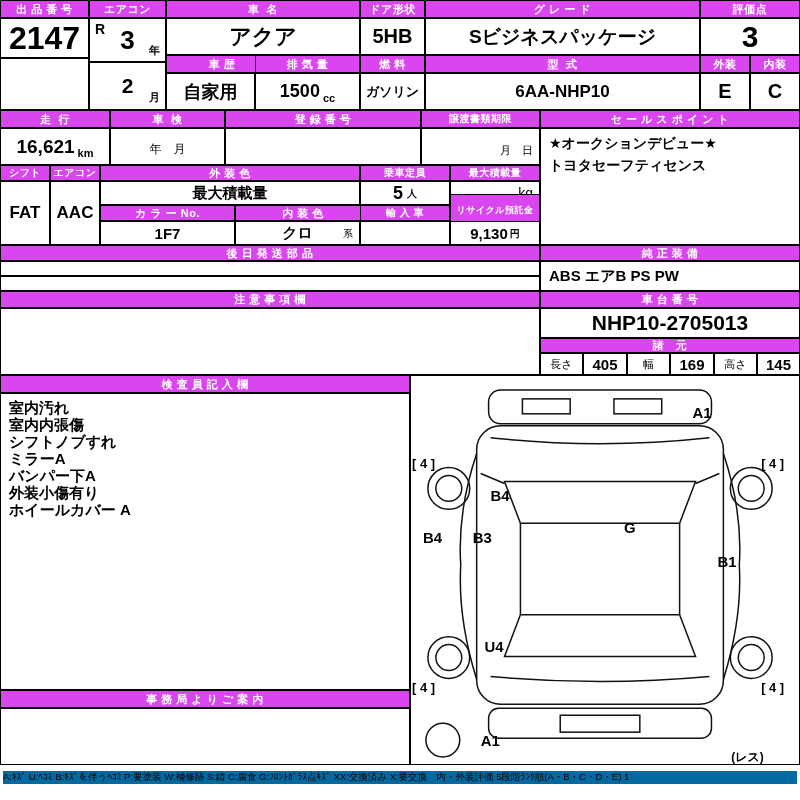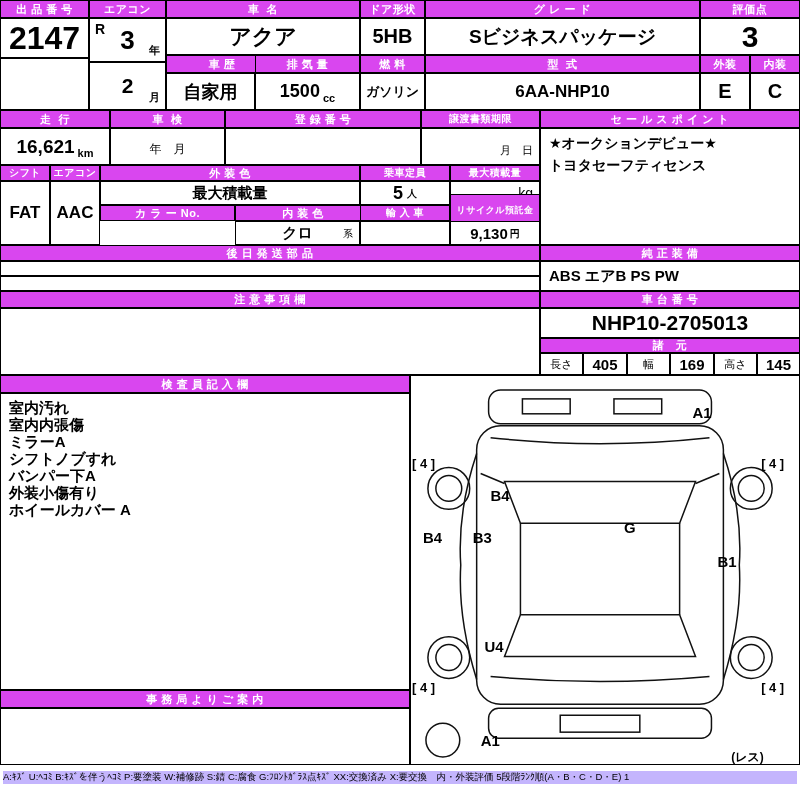--- a/index.html
+++ b/index.html
@@ -16,21 +16,21 @@
   .f17{font-size:17px}.f15{font-size:15px}.f13{font-size:13px}
   .f12{font-size:12px}.f11{font-size:11px}.f10{font-size:14px}
   .u{font-size:11px;font-weight:bold;margin-left:3px;align-self:flex-end;margin-bottom:5px}
   .left{justify-content:flex-start;padding-left:8px}
   .right{justify-content:flex-end;padding-right:6px}
   .col{flex-direction:column;align-items:flex-start;justify-content:flex-start;padding:6px 8px}
   .salespt{gap:4px;font-weight:bold;font-size:14px}
   .notesbox{display:block;text-align:left;padding:5px 8px}
   .noteline{font-weight:bold;font-size:15px;line-height:17px;white-space:pre}
   .legend{position:absolute;left:3px;top:771px;width:794px;font-size:9.5px;white-space:nowrap;
-          border:none;background:#c4b5fd;text-align:left}
+          border:none;background:#0369a1;text-align:left}
   svg text{font-family:"Liberation Sans","DejaVu Sans",sans-serif;font-weight:bold;fill:#000}
 </style>
 </head>
 <body>
 
 <div class="sheet">
 
   <div class="cell hd" style="left:0;top:0;width:89px;height:18px">出 品 番 号</div>
   <div class="cell v f32" style="left:0;top:18px;width:89px;height:40px">2147</div>
   <div class="cell" style="left:0;top:58px;width:89px;height:52px"></div>
@@ -100,20 +100,21 @@
   <div class="cell v f15" style="left:100px;top:181px;width:260px;height:24px">最大積載量</div>
   <div class="cell hd hds" style="left:360px;top:165px;width:90px;height:16px">乗車定員</div>
   <div class="cell" style="left:360px;top:181px;width:90px;height:24px">
     <span class="v f18">5</span>
     <span style="font-size:10px;font-weight:bold;margin-left:4px;align-self:flex-end;margin-bottom:3px">人</span>
   </div>
   <div class="cell hd hds" style="left:450px;top:165px;width:90px;height:16px">最大積載量</div>
   <div class="cell f10 right" style="left:450px;top:181px;width:90px;height:24px;align-items:flex-end;padding-bottom:3px">kg</div>
 
   <div class="cell hd" style="left:100px;top:205px;width:135px;height:16px">カ ラ ー No.</div>
+  <div class="cell v f15" style="left:100px;top:221px;width:135px;height:24px">1F7</div>
   <div class="cell hd" style="left:235px;top:205px;width:136px;height:16px">内 装 色</div>
   <div class="cell" style="left:235px;top:221px;width:125px;height:24px">
     <span class="v f15">クロ</span>
     <span style="position:absolute;right:6px;bottom:3px;font-size:10px">系</span>
   </div>
   <div class="cell hd hds" style="left:360px;top:205px;width:90px;height:16px">輸 入 車</div>
   <div class="cell" style="left:360px;top:221px;width:90px;height:24px"></div>
   <div class="cell hd" style="left:450px;top:194px;width:90px;height:32px;font-size:9px">リサイクル預託金</div>
   <div class="cell" style="left:450px;top:221px;width:90px;height:24px">
     <span class="v f15">9,130</span>
@@ -137,22 +138,22 @@
   <div class="cell v f15" style="left:583px;top:353px;width:44px;height:22px">405</div>
   <div class="cell f11" style="left:627px;top:353px;width:43px;height:22px">幅</div>
   <div class="cell v f15" style="left:670px;top:353px;width:44px;height:22px">169</div>
   <div class="cell f11" style="left:714px;top:353px;width:43px;height:22px">高さ</div>
   <div class="cell v f15" style="left:757px;top:353px;width:43px;height:22px">145</div>
 
   <div class="cell hd" style="left:0;top:375px;width:410px;height:18px">検 査 員 記 入 欄</div>
   <div class="cell notesbox" style="left:0;top:393px;width:410px;height:297px">
     <div class="noteline">室内汚れ</div>
     <div class="noteline">室内内張傷</div>
+    <div class="noteline">シフトノブすれ</div>
     <div class="noteline">ミラーA</div>
-    <div class="noteline">シフトノブすれ</div>
     <div class="noteline">バンパー下A</div>
     <div class="noteline">外装小傷有り</div>
     <div class="noteline">ホイールカバー A</div>
   </div>
   <div class="cell hd" style="left:0;top:690px;width:410px;height:18px">事 務 局 よ り ご 案 内</div>
   <div class="cell" style="left:0;top:708px;width:410px;height:57px"></div>
 
   <div class="cell" style="left:410px;top:375px;width:390px;height:390px;padding:0">
     <svg width="388" height="388" viewBox="0 0 390 390">
       <g fill="none" stroke="#111" stroke-width="1.5">

